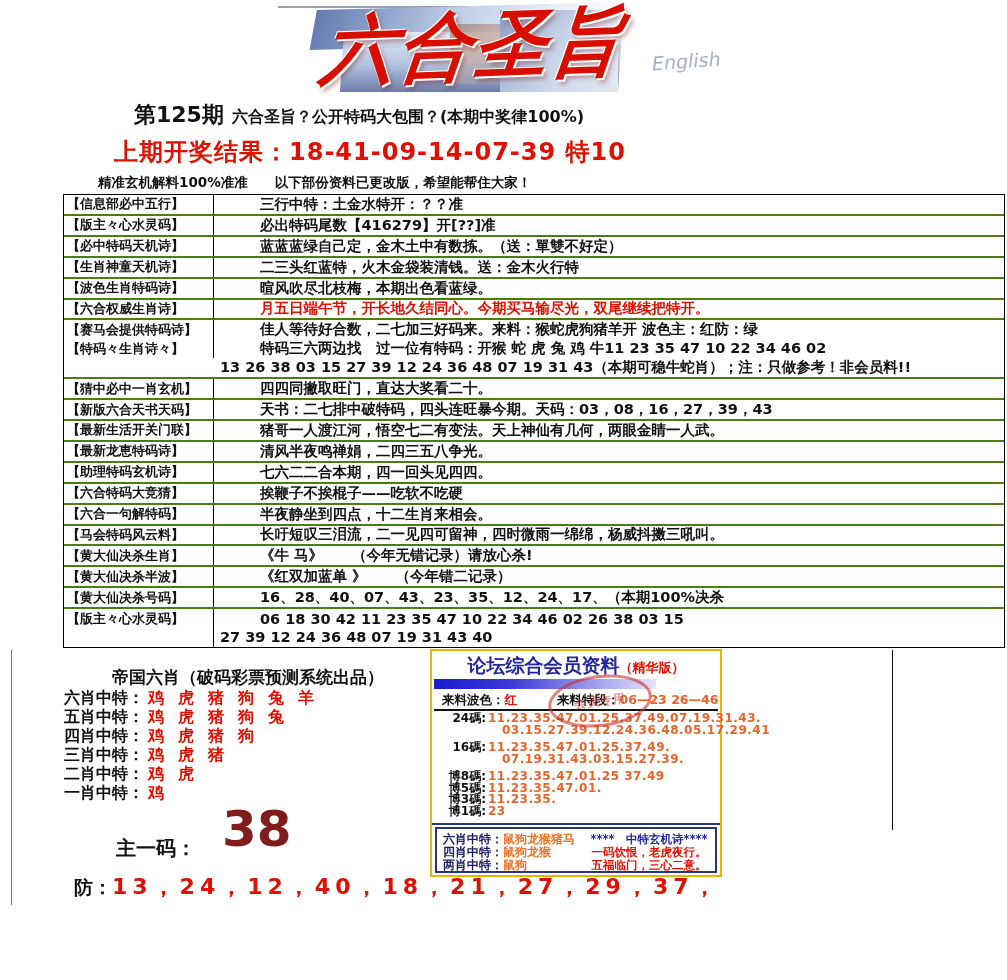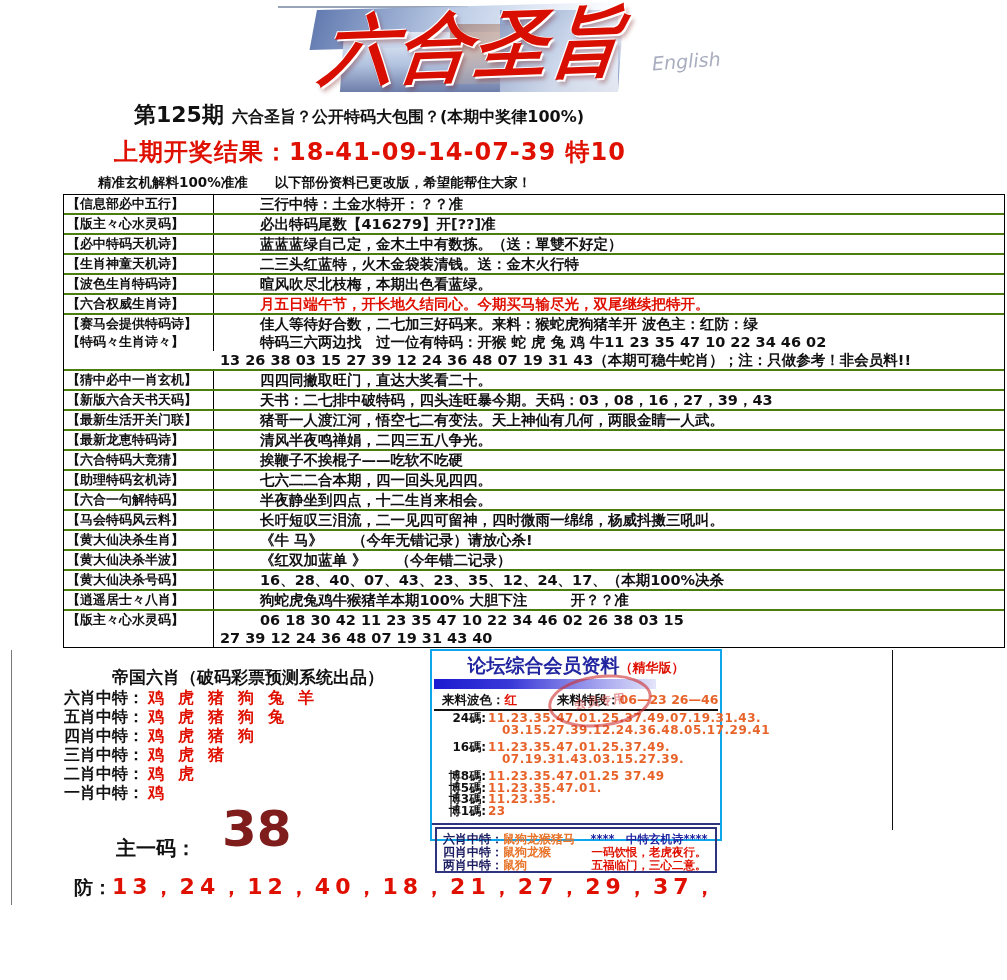--- a/index.html
+++ b/index.html
@@ -50,22 +50,22 @@
   .empire-title{position:absolute;left:112px;top:666px;font-size:17px;white-space:nowrap;}
   .empire-lines{position:absolute;left:64px;top:688px;font-size:16px;}
   .emp-line{height:19px;line-height:19px;white-space:nowrap;}
   .emp-animals{color:#e01000;letter-spacing:5px;margin-left:4px;font-family:Liberation Serif, serif;}
   .main-code-label{position:absolute;left:116px;top:835px;font-size:20px;}
   .main-code{position:absolute;left:222px;top:804px;font-size:50px;line-height:50px;color:#7f1d1d;}
   .fang-line{position:absolute;left:74px;top:872px;font-size:19px;white-space:nowrap;}
   .fang-nums{color:#e01000;font-size:22px;letter-spacing:5px;}
 
   
-  .member-box{position:absolute;left:430px;top:649px;width:292px;height:192px;
-              border:2px solid #0ea5e9;box-sizing:border-box;background:#fff;}
+  .member-box{position:absolute;left:430px;top:649px;width:292px;height:228px;
+              border:2px solid #eab308;box-sizing:border-box;background:#fff;}
   .mb-title{text-align:center;margin-top:2px;font-size:19px;color:#2125a0;white-space:nowrap;}
   .mb-tag{font-size:13px;color:#e01000;}
   .mb-bar{position:absolute;left:2px;top:28px;width:222px;height:10px;
           background:linear-gradient(90deg,#1b1bd0 0%,#3a3ad8 35%,#8c8cea 65%,#e4e4fa 100%);}
   .mb-bose{position:absolute;left:10px;top:41px;font-size:12.5px;white-space:nowrap;}
   .sp40{display:inline-block;width:40px;}
   .val-red{color:#e01000;}
   .val-orange{color:#e8632a;}
   .mb-rule{position:absolute;left:2px;top:58px;width:284px;height:2px;background:#111;}
   .mb-codes{position:absolute;left:6px;top:62px;font-size:12px;line-height:11.5px;}
@@ -171,30 +171,30 @@
     <div class="tlabel">【最新生活开关门联】</div>
     <div class="tcontent">猪哥一人渡江河，悟空七二有变法。天上神仙有几何，两眼金睛一人武。</div>
   </div>
 
   <div class="trow sep vsep">
     <div class="tlabel">【最新龙恵特码诗】</div>
     <div class="tcontent">清风半夜鸣禅娟，二四三五八争光。</div>
   </div>
 
   <div class="trow sep vsep">
+    <div class="tlabel">【助理特码玄机诗】</div>
+    <div class="tcontent">七六二二合本期，四一回头见四四。</div>
+  </div>
+
+  <div class="trow sep vsep">
     <div class="tlabel">【六合特码大竞猜】</div>
     <div class="tcontent">挨鞭子不挨棍子——吃软不吃硬</div>
   </div>
 
   <div class="trow sep vsep">
-    <div class="tlabel">【助理特码玄机诗】</div>
-    <div class="tcontent">七六二二合本期，四一回头见四四。</div>
-  </div>
-
-  <div class="trow sep vsep">
     <div class="tlabel">【六合一句解特码】</div>
     <div class="tcontent">半夜静坐到四点，十二生肖来相会。</div>
   </div>
 
   <div class="trow sep vsep">
     <div class="tlabel">【马会特码风云料】</div>
     <div class="tcontent">长吁短叹三泪流，二一见四可留神，四时微雨一绵绵，杨威抖擞三吼叫。</div>
   </div>
 
   <div class="trow sep vsep">
@@ -205,24 +205,20 @@
   <div class="trow sep vsep">
     <div class="tlabel">【黄大仙决杀半波】</div>
     <div class="tcontent">《红双加蓝单 》　　（今年错二记录）</div>
   </div>
 
   <div class="trow sep vsep">
     <div class="tlabel">【黄大仙决杀号码】</div>
     <div class="tcontent">16、28、40、07、43、23、35、12、24、17、（本期100%决杀</div>
   </div>
 
-  <div class="trow sep vsep">
-    <div class="tlabel">【逍遥居士々八肖】</div>
-    <div class="tcontent">狗蛇虎兔鸡牛猴猪羊本期100% 大胆下注　　　开？？准</div>
-  </div>
 
   <div class="trow vsep">
     <div class="tlabel">【版主々心水灵码】</div>
     <div class="tcontent">06 18 30 42 11 23 35 47 10 22 34 46 02 26 38 03 15</div>
   </div>
 
   <div class="trow vsep ind-sm">
     <div class="tlabel"></div>
     <div class="tcontent">27 39 12 24 36 48 07 19 31 43 40</div>
   </div>

